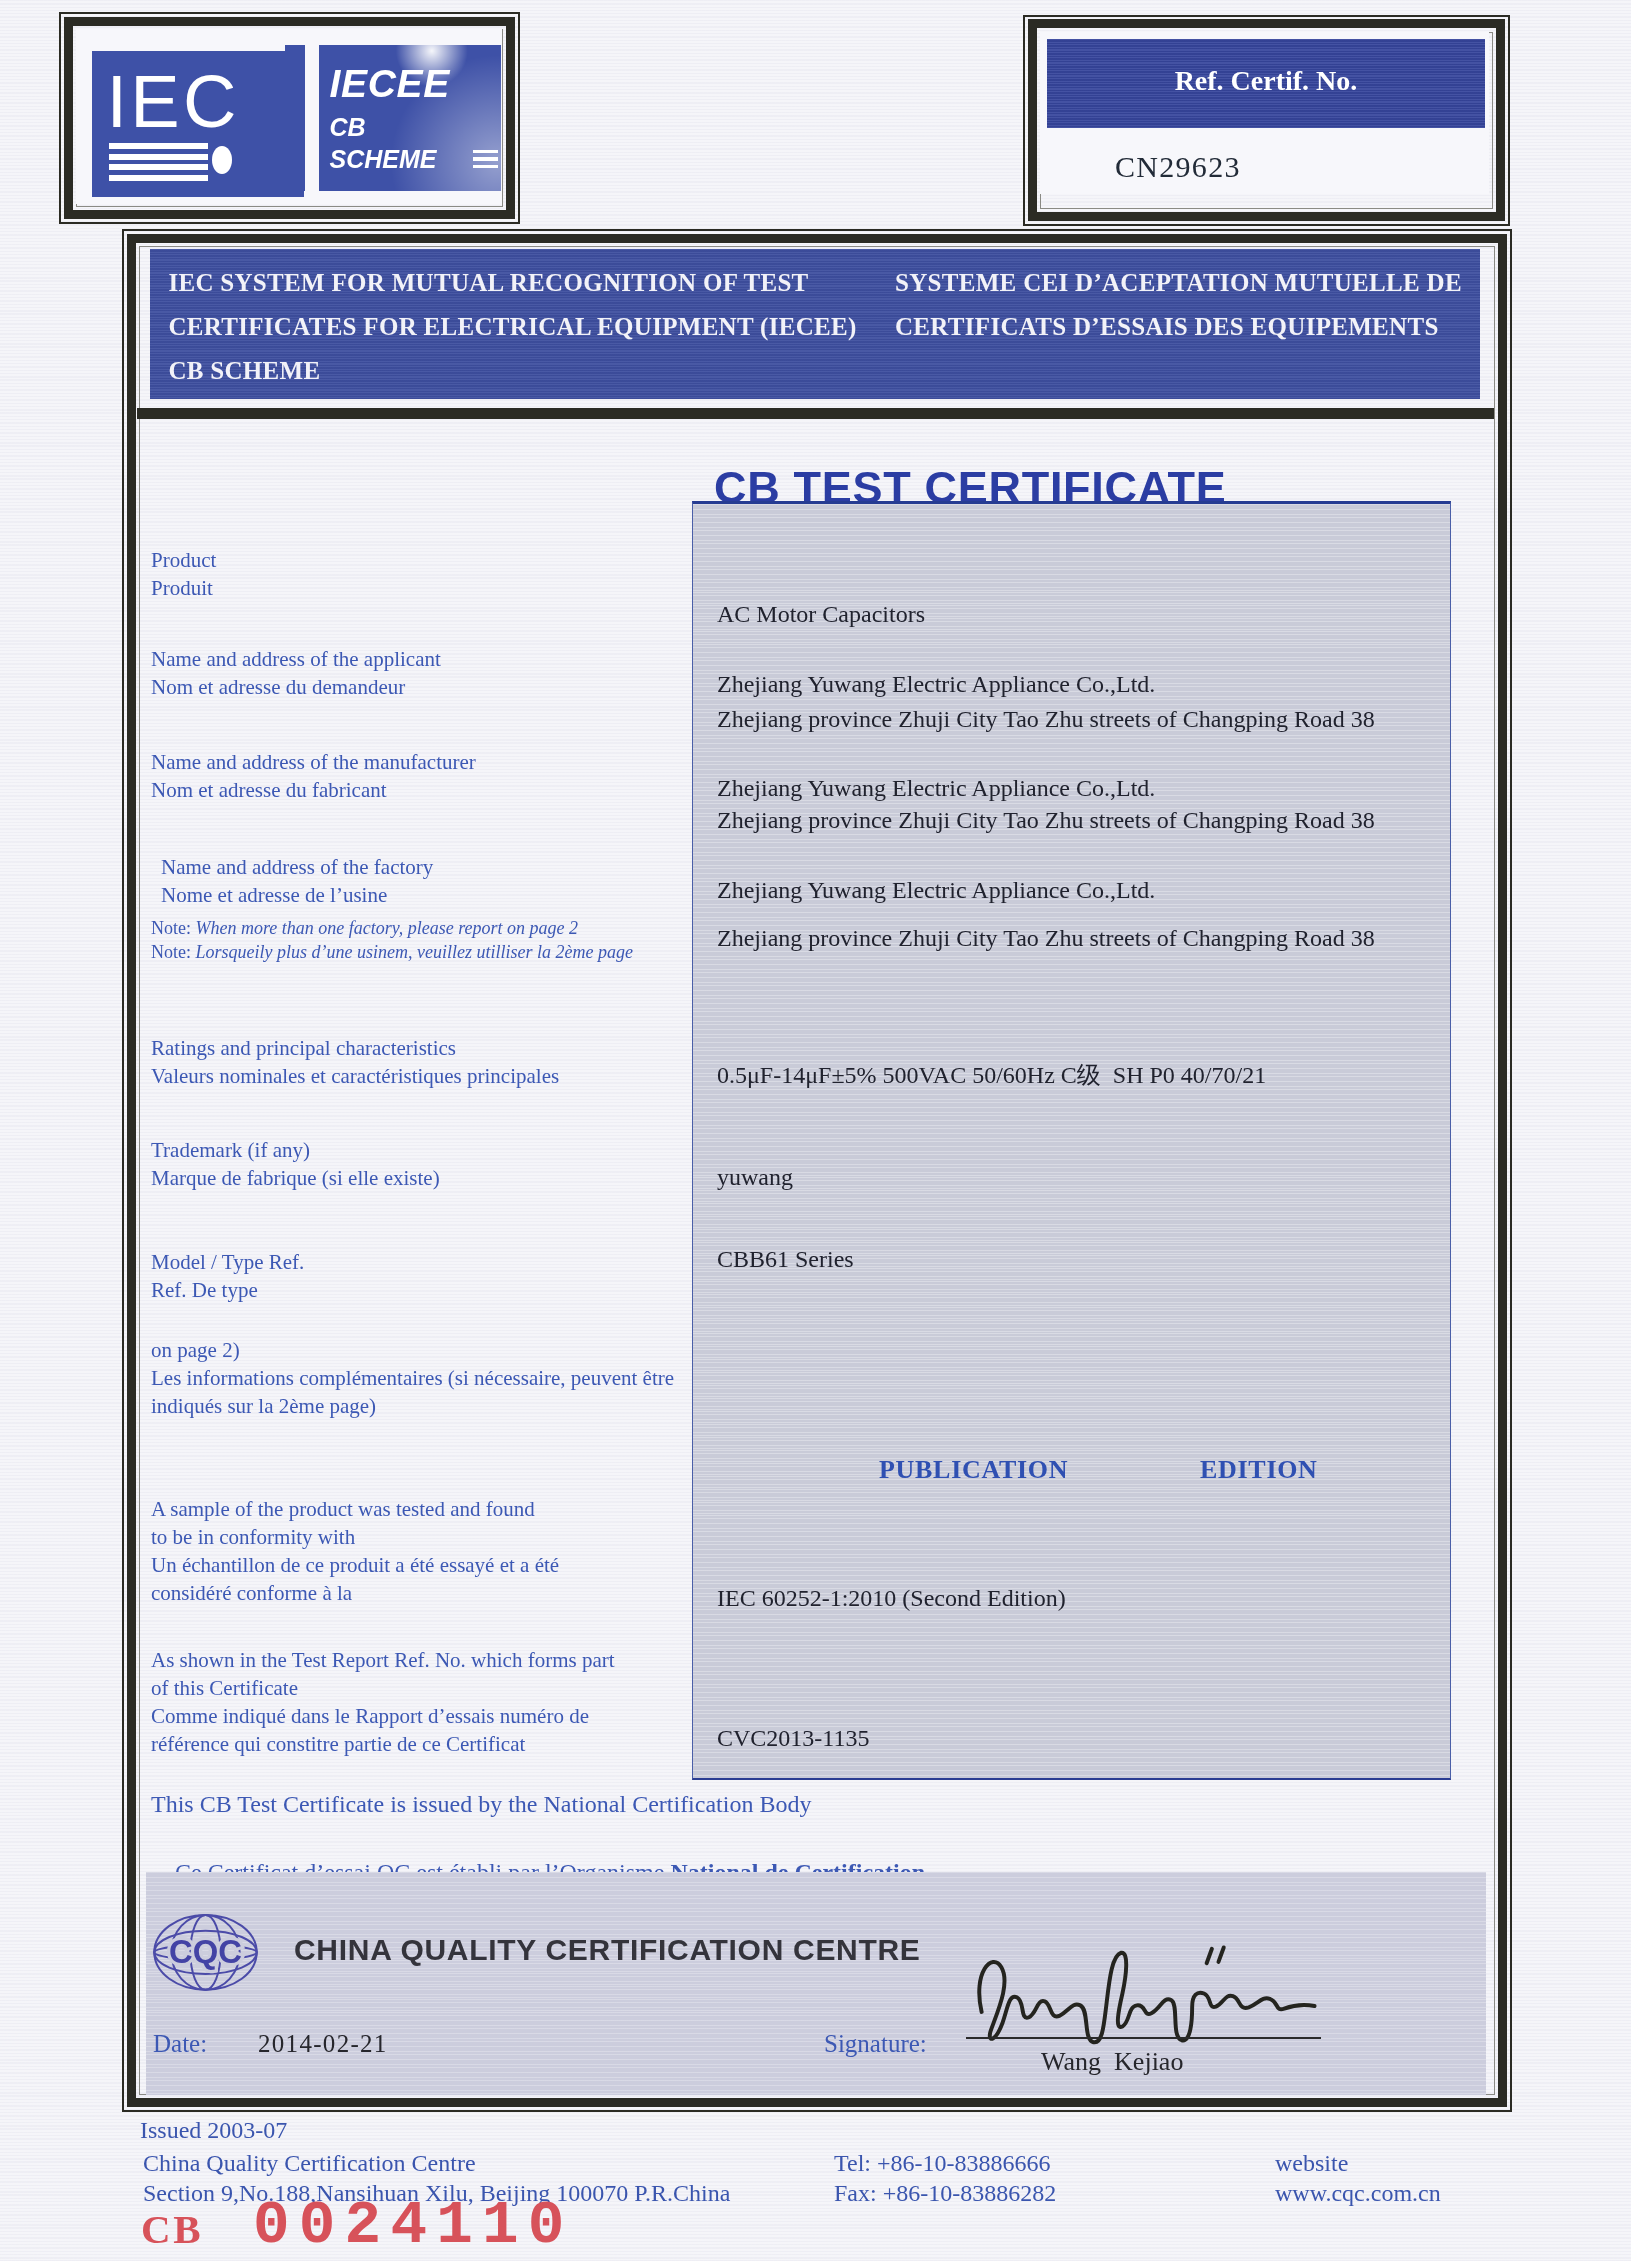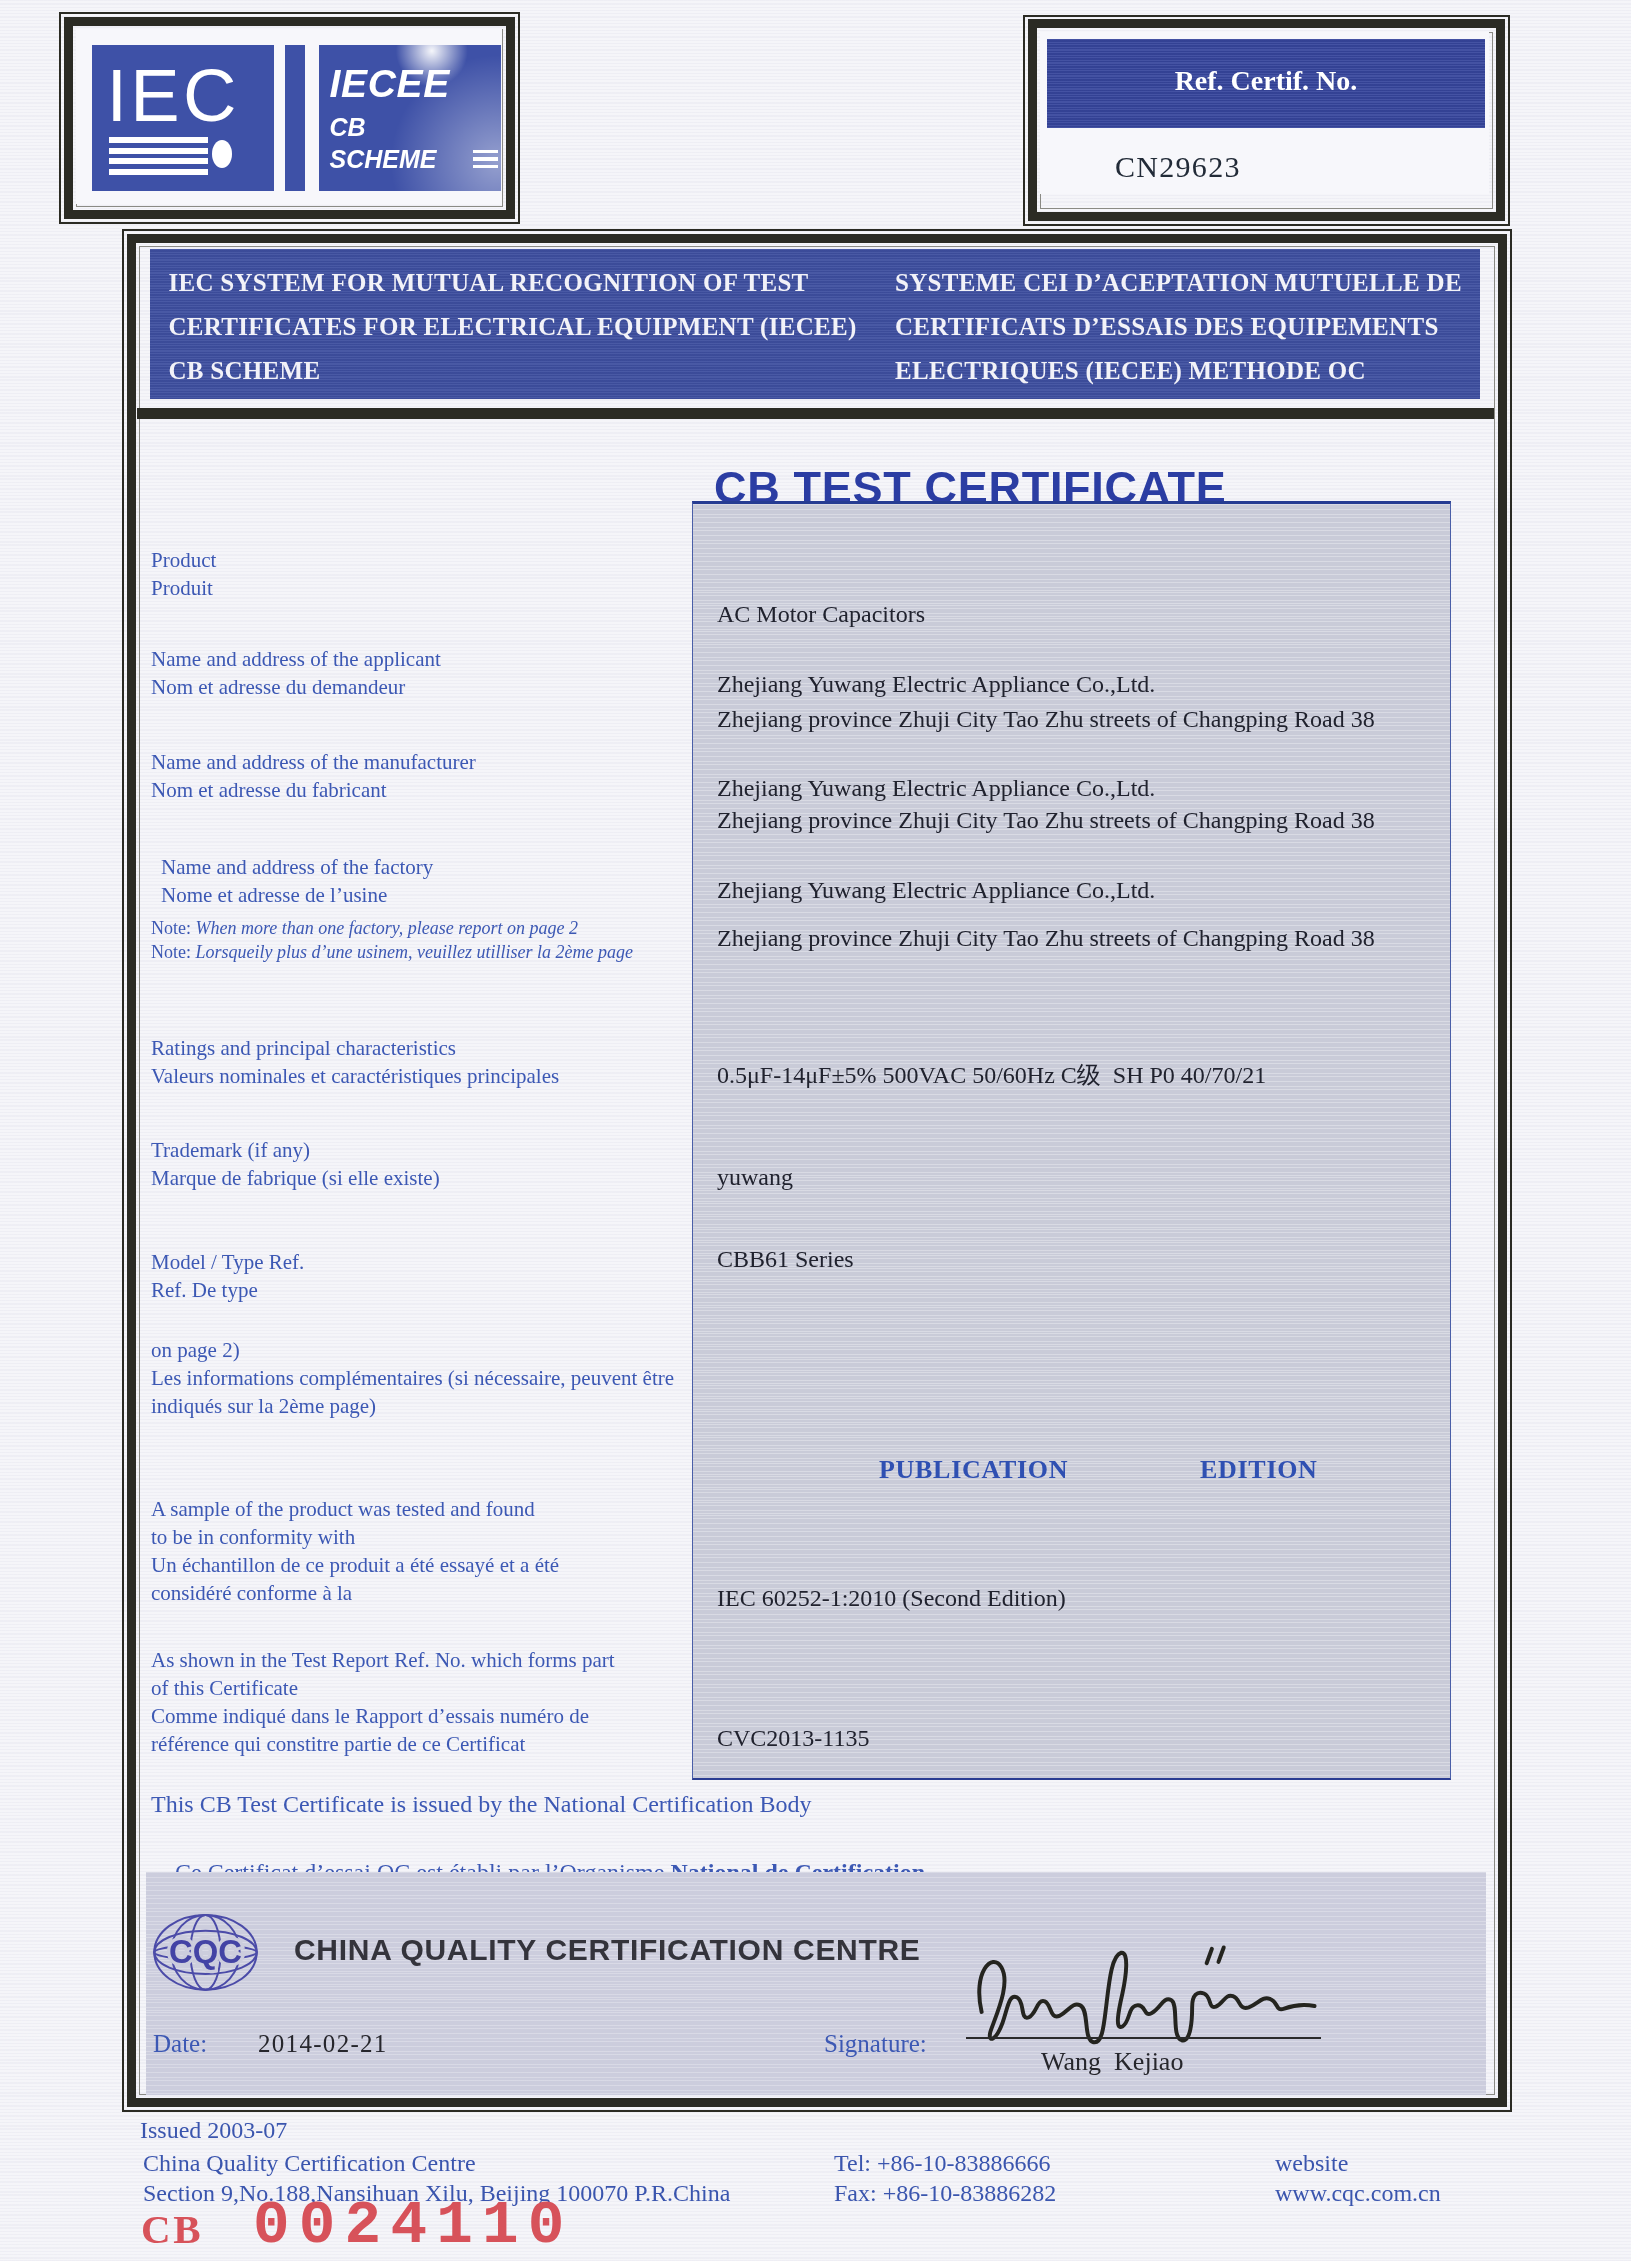--- a/index.html
+++ b/index.html
@@ -74,21 +74,21 @@
 </head>
 <body>
 
 <div class="page">
 
   <div class="frame" style="left:59px; top:12px; width:457px; height:208px;">
     <div class="band"></div>
     <div class="thin"></div>
   </div>
   <div class="whitefill" style="left:76px; top:29px; width:426px; height:175px;"></div>
-  <div class="iec-box" style="left:92px; top:45px; width:182px; height:146px;">
+  <div class="iec-box" style="left:92px; top:51px; width:212px; height:146px;">
     <div class="iec-word">IEC</div>
     <div class="iec-stripes">
       <div class="iec-stripe"></div>
         <div class="iec-stripe"></div>
         <div class="iec-stripe"></div>
         <div class="iec-stripe"></div>
       <div class="iec-dot"></div>
     </div>
   </div>
   <div class="iec-bar" style="left:285px; top:45px; width:20px; height:146px;"></div>
@@ -120,21 +120,20 @@
 
   <div class="banner" style="left:150px; top:249px; width:1330px; height:150px;">
     <div class="banner-col" style="left:18.4px; top:12px; width:711px;">
       <div>IEC SYSTEM FOR MUTUAL RECOGNITION OF TEST</div>
       <div>CERTIFICATES FOR ELECTRICAL EQUIPMENT (IECEE)</div>
       <div>CB SCHEME</div>
     </div>
     <div class="banner-col" style="left:745px; top:12px; width:579px;">
       <div>SYSTEME CEI D’ACEPTATION MUTUELLE DE</div>
       <div>CERTIFICATS D’ESSAIS DES EQUIPEMENTS</div>
-      <div>ELECTRIQUES (IECEE) METHODE OC</div>
     </div>
   </div>
   <div class="sep-band" style="left:137px; top:408px; width:1357px; height:10.5px;"></div>
 
   <div class="title" style="left:714px; top:462px;">CB TEST CERTIFICATE</div>
 
   <div class="graybox" style="left:692px; top:501px; width:757px; height:1274px;"></div>
 
   <div class="lbl" style="left:151px; top:546px;">
     <div>Product</div>

